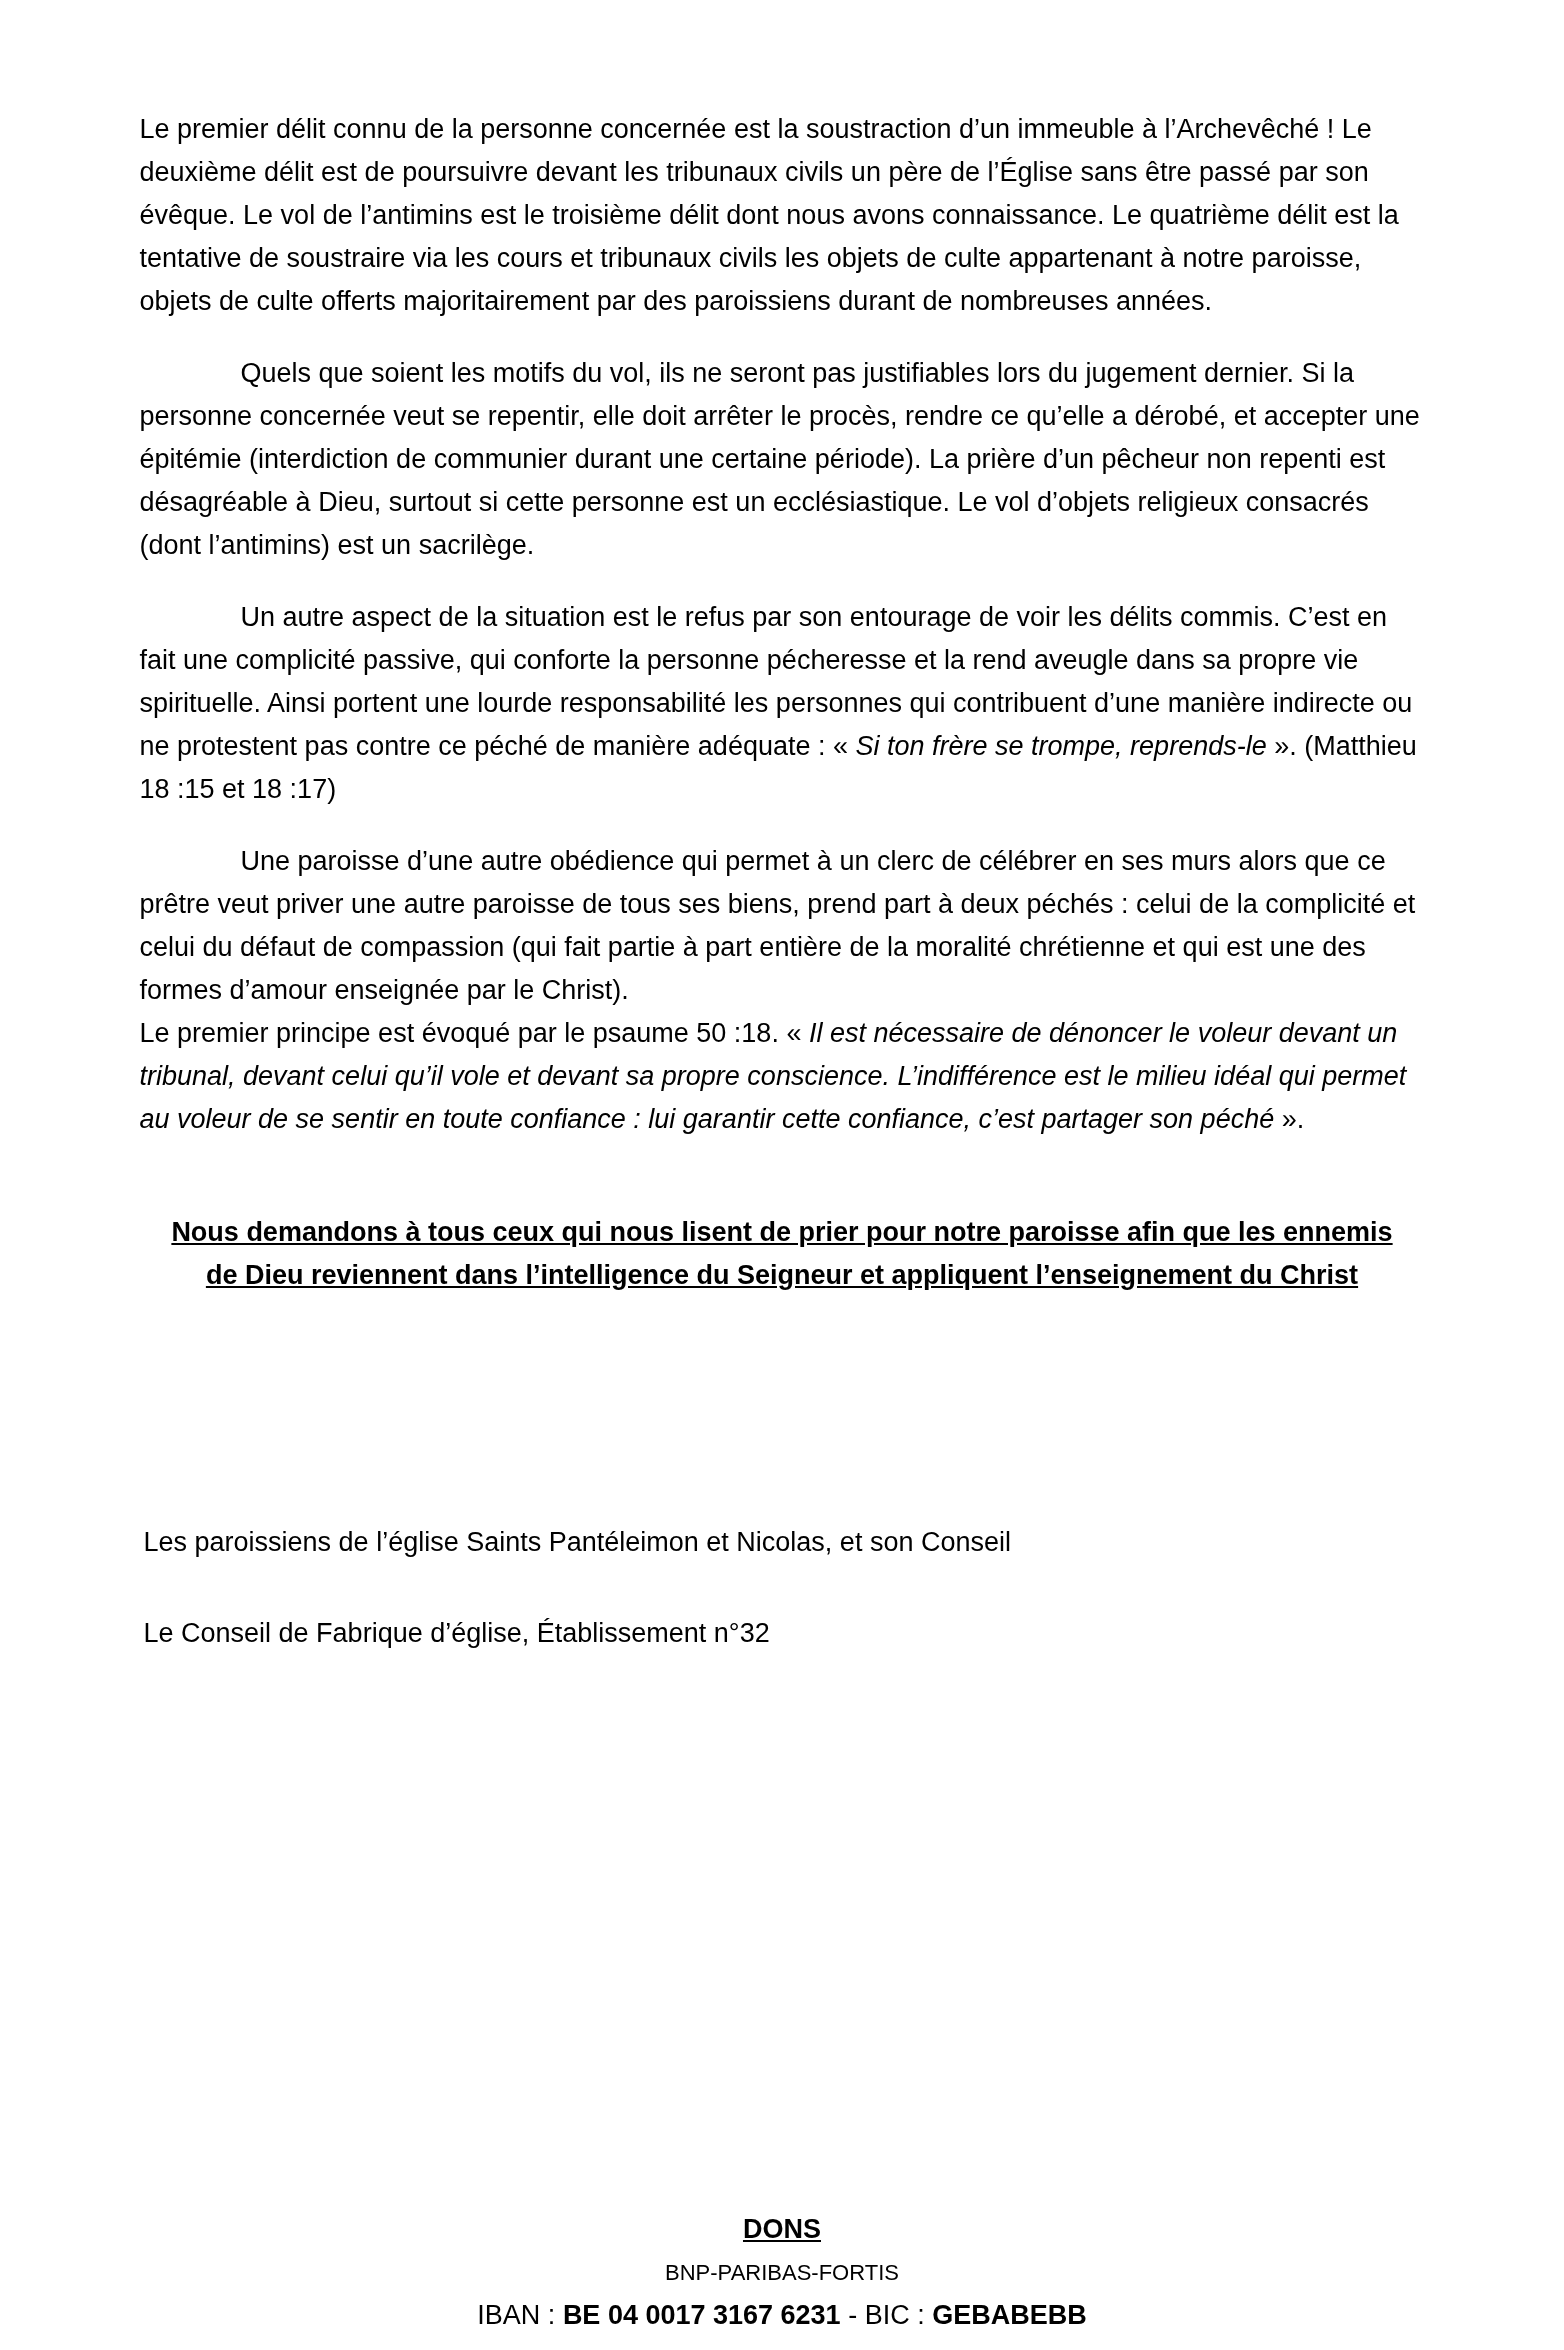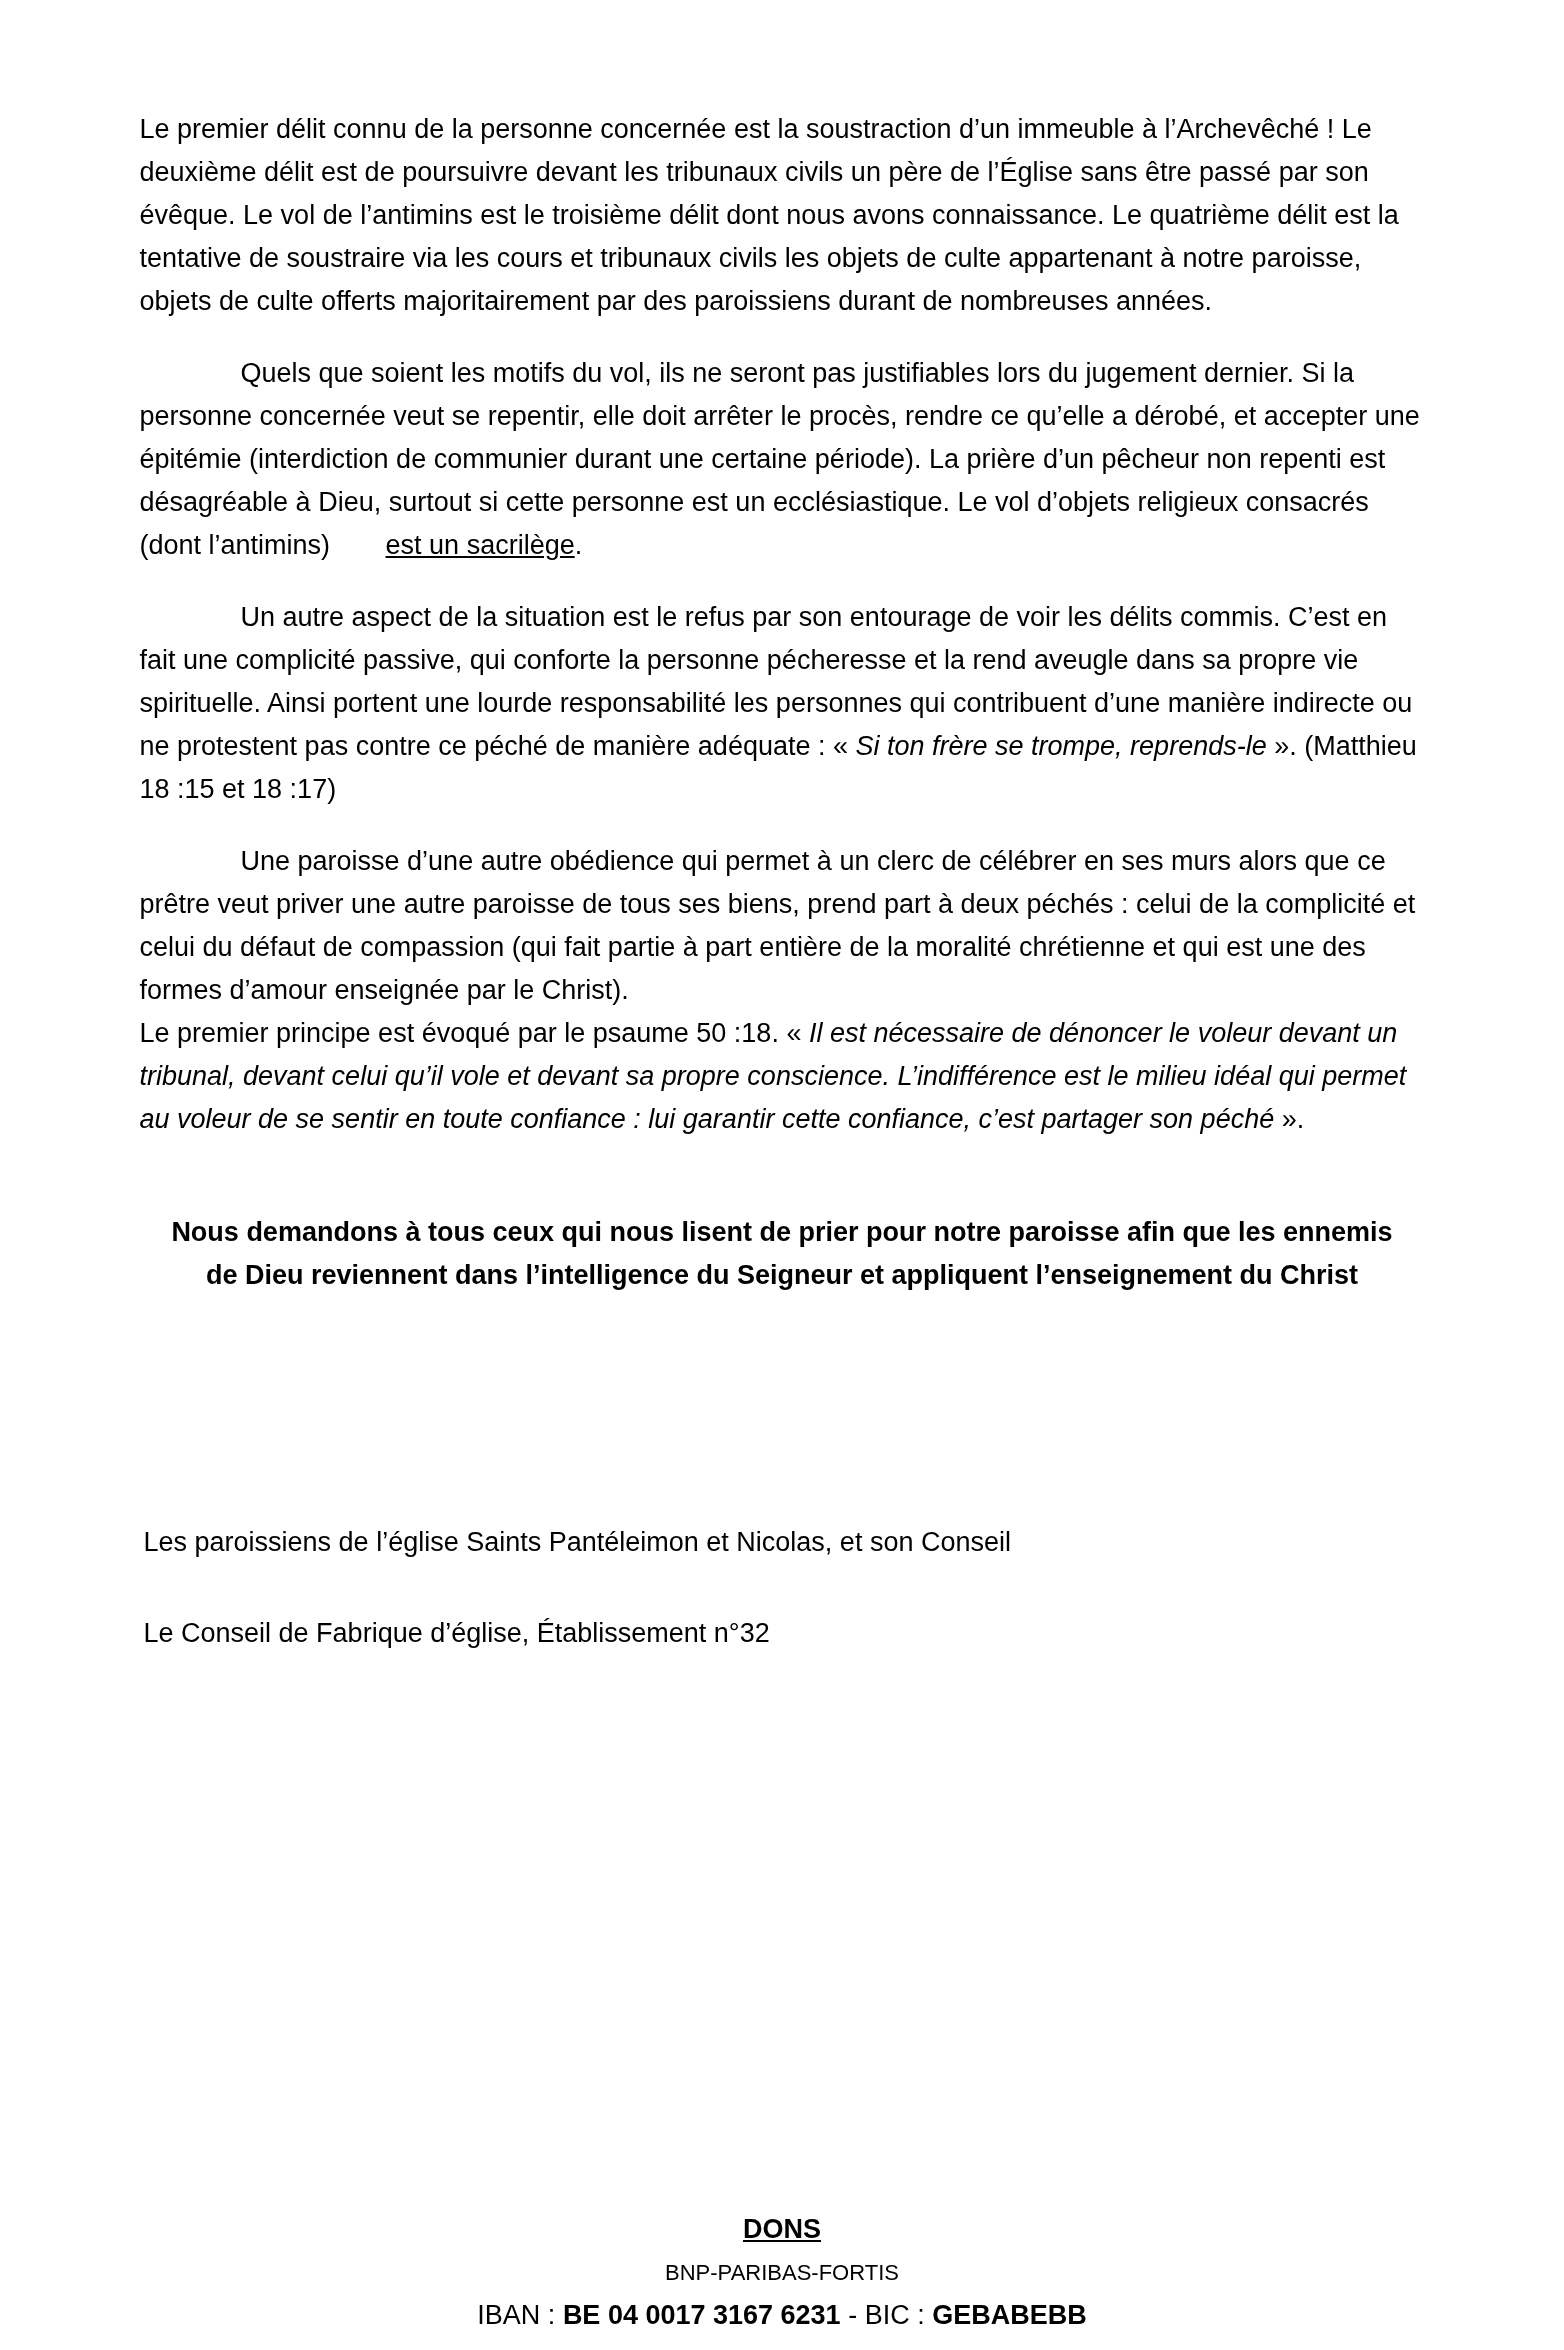--- a/index.html
+++ b/index.html
@@ -23,32 +23,31 @@
     overflow: hidden;
   }
   .para {
     margin: 0 0 29px 0;
     text-align: left;
   }
   .para.indent {
     text-indent: 101px;
   }
   .underline {
-    text-decoration: underline;
-    margin-left: 48px;
   }
   .italic {
     font-style: italic;
   }
   .appeal {
     margin: 70px 0 0 0;
     padding: 0 17.4px;
     font-weight: bold;
     text-align: center;
     text-indent: 0;
+    text-decoration: underline;
   }
   .signature {
     margin: 4px;
     text-align: left;
   }
   .signature.first {
     margin-top: 224px;
   }
   .signature.second {
     margin-top: 48px;

